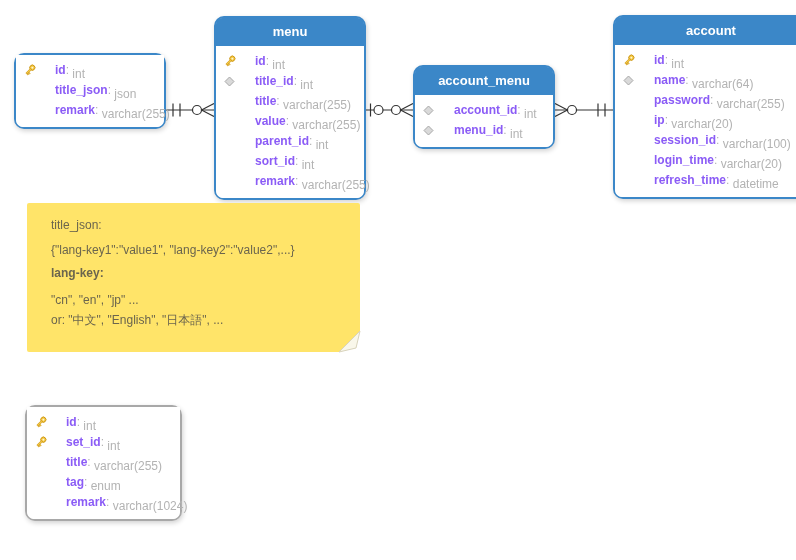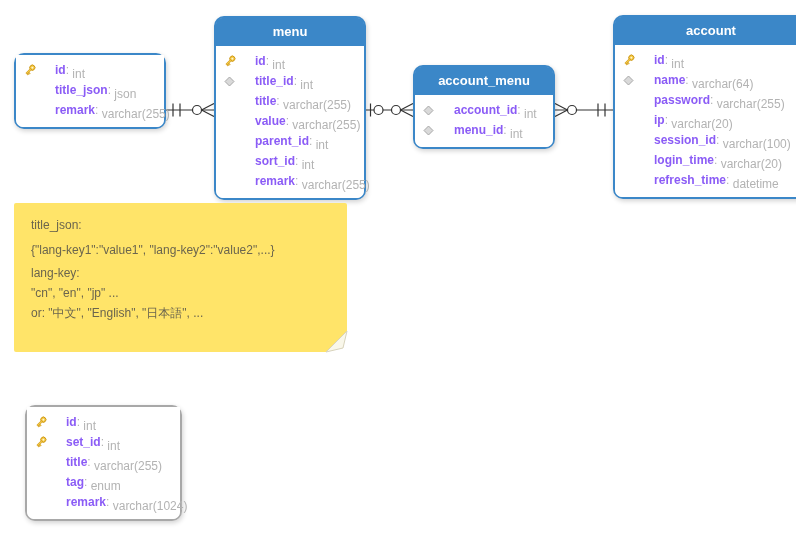--- a/index.html
+++ b/index.html
@@ -27,28 +27,28 @@
   .fsep  { color:#b3b3b3; white-space:pre; }
   .ftype { color:#b3b3b3;margin-top:8px; }
   
   #t0 { left:14px;  top:53px;  width:152px; }
   #t1 { left:214px; top:16px;  width:152px; }
   #t2 { left:413px; top:65px;  width:142px; }
   #t3 { left:613px; top:15px;  width:196px; }
   #t4 { left:25px;  top:405px; width:157px; }
   
   .note {
-    position:absolute; left:14px; top:203px; width:333px; height:149px;
+    position:absolute; left:27px; top:203px; width:333px; height:149px;
     background:#ffe469; color:#6b654e; font-size:12px;
-    padding:13px 17px; box-sizing:border-box; border-radius:2px;
+    padding:13px 24px; box-sizing:border-box; border-radius:2px;
   }
   .note .nline { line-height:19px; }
   .note .nline.g1 { margin-bottom:6px; }
   .note .nline.g2 { margin-bottom:4px; }
-  .note .nline.g3 { margin-bottom:1px; }
+  .note .nline.g3 { margin-bottom:8px;font-weight:bold; }
   .note .nline.g4 { margin-bottom:1px; }
   .note .nline.g5 { margin-bottom:5px; }
   .fold { position:absolute; right:-1px; bottom:-1px; }
   
   .overlay { position:absolute; left:0; top:0; }
 </style>
 </head>
 <body>
 
 <div class="canvas">

